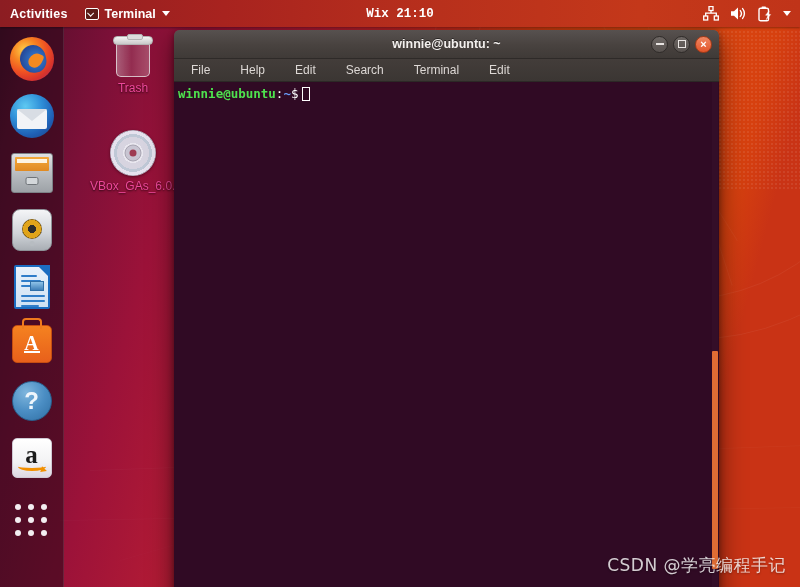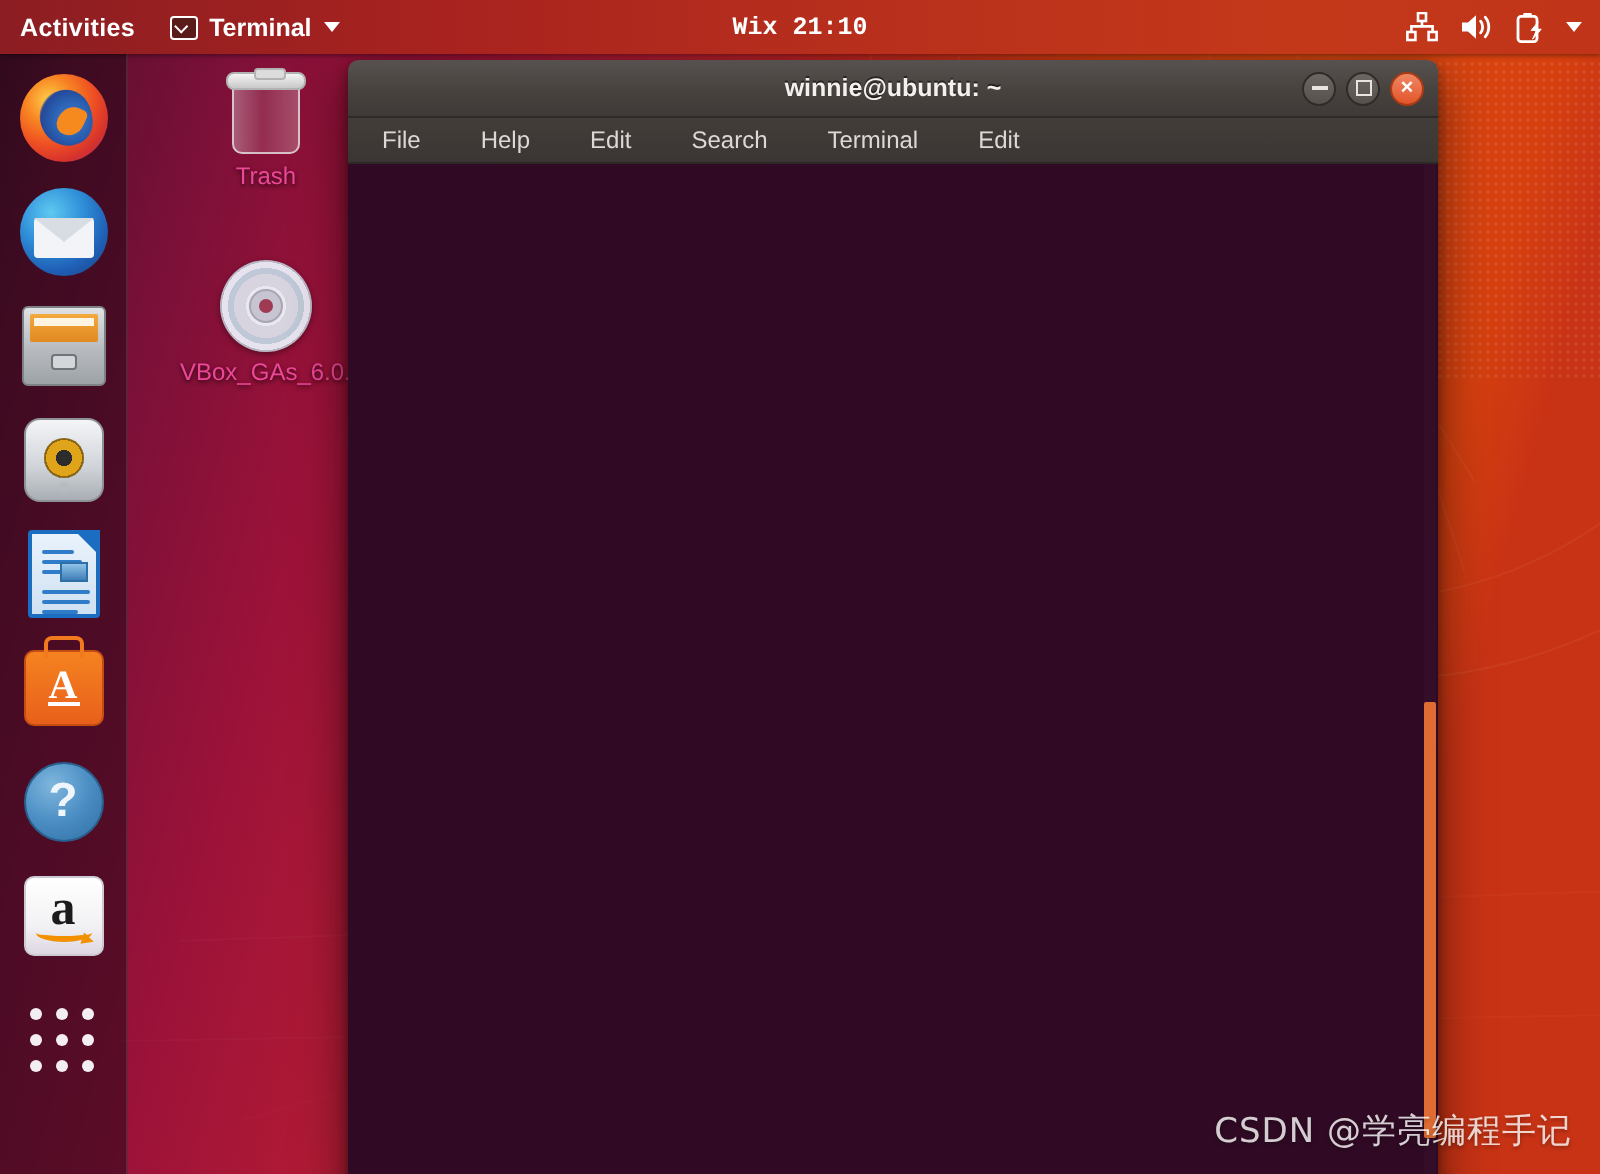--- a/index.html
+++ b/index.html
@@ -411,19 +411,20 @@
   <div id="menubar">
     <div class="mitem">File</div>
     <div class="mitem">Help</div>
     <div class="mitem">Edit</div>
     <div class="mitem">Search</div>
     <div class="mitem">Terminal</div>
     <div class="mitem">Edit</div>
   </div>
 
   <div id="termbody">
+    <div id="promptline"><span class="p-user">winnie@ubuntu</span><span class="p-colon">:</span><span class="p-path">~</span><span class="p-dollar">$</span><span id="cursor"></span></div>
     <div id="scroll-track"></div>
     <div id="scrollbar"></div>
   </div>
 
 </div>
 
 <div id="watermark">CSDN @学亮编程手记</div>
 
 </body></html>

